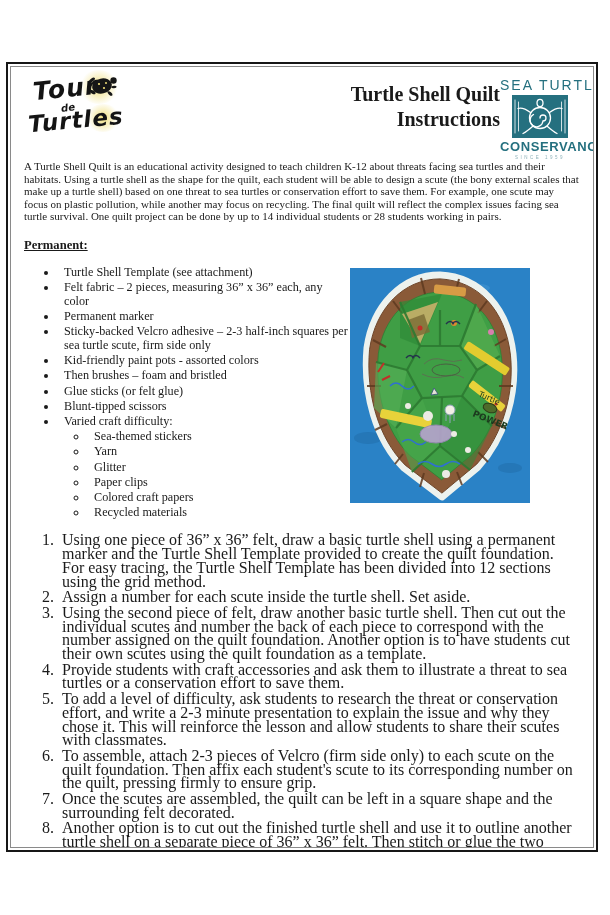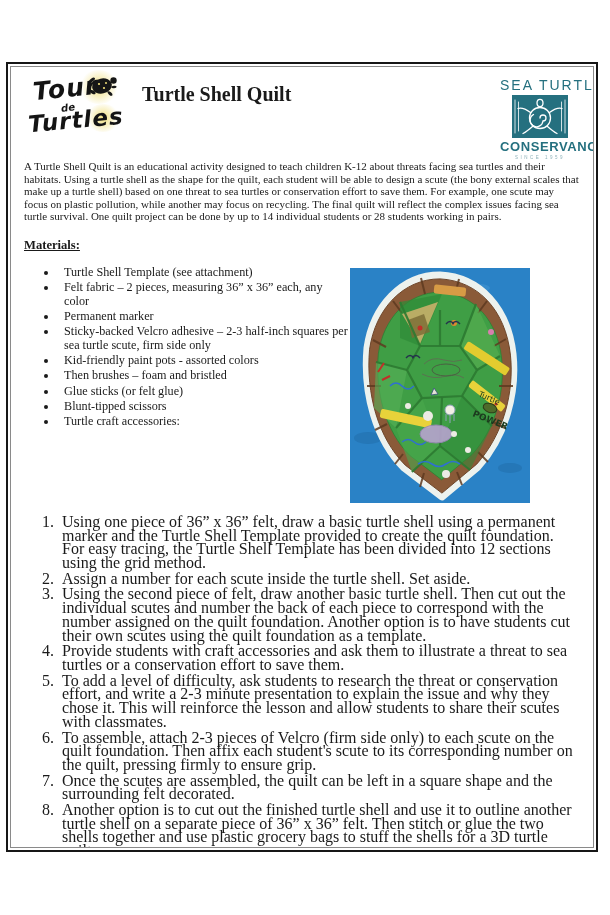--- a/index.html
+++ b/index.html
@@ -21,21 +21,21 @@
   .tour-blob{position:absolute;border-radius:50%;
     background:radial-gradient(circle, rgba(240,222,120,.95) 0%, rgba(240,222,120,0) 70%);}
   .tour-word1{position:absolute;left:9px;top:0px;font-family:"DejaVu Sans",sans-serif;
     font-style:italic;font-weight:bold;font-size:25px;transform:rotate(-6deg);letter-spacing:1px;color:#141414;}
   .tour-word2{position:absolute;left:37px;top:28px;font-family:"DejaVu Sans",sans-serif;
     font-style:italic;font-weight:bold;font-size:10px;transform:rotate(-8deg);color:#141414;}
   .tour-word3{position:absolute;left:4px;top:33px;font-family:"DejaVu Sans",sans-serif;
     font-style:italic;font-weight:bold;font-size:23px;transform:rotate(-5deg);letter-spacing:1px;color:#141414;}
   .tour-turtle{position:absolute;left:62px;top:-2px;}
 
-  .title-block{flex:1;text-align:left;padding-top:8px;}
+  .title-block{flex:1;text-align:right;padding-top:8px;}
   .title-line{font-size:20px;font-weight:bold;line-height:1.25;}
 
   .logo-stc{width:80px;flex:none;text-align:center;padding-top:3px;
     font-family:"Liberation Sans",sans-serif;}
   .stc-top{font-size:14px;font-weight:normal;color:var(--teal);letter-spacing:2px;white-space:nowrap;}
   .stc-box{width:56px;height:43px;margin:2px auto 1px auto;background:var(--teal);
     display:flex;align-items:center;justify-content:center;}
   .stc-name{font-size:13px;font-weight:bold;color:var(--teal);letter-spacing:.6px;white-space:nowrap;}
   .stc-tagline{font-size:4.5px;color:#8fb2ba;letter-spacing:2.5px;margin-top:1px;}
 
@@ -91,20 +91,21 @@
             <g fill="#f0de78">
               <circle cx="13" cy="12" r="1.1"></circle>
                 <circle cx="18" cy="16" r="1.1"></circle>
                 <circle cx="20" cy="11" r="1"></circle>
             </g>
           </svg>
         </div>
 
         <div class="title-block">
           <div class="title-line">Turtle Shell Quilt</div>
+          <div class="title-line">Instructions</div>
         </div>
 
         <div class="logo-stc">
           <div class="stc-top">SEA TURTLE</div>
           <div class="stc-box">
             <svg width="56" height="43" viewBox="0 0 56 43">
               <g stroke="#ffffff" fill="none" stroke-width="1.3" stroke-linecap="round">
                 <line x1="3" y1="5" x2="3" y2="38" stroke-width="0.8"></line>
                 <line x1="6.5" y1="7" x2="6.5" y2="36" stroke-width="0.8"></line>
                 <line x1="53" y1="5" x2="53" y2="38" stroke-width="0.8"></line>
@@ -119,35 +120,44 @@
               </g>
             </svg>
           </div>
           <div class="stc-name">CONSERVANCY</div>
           <div class="stc-tagline">SINCE 1959</div>
         </div>
       </div>
 
       <p class="intro">A Turtle Shell Quilt is an educational activity designed to teach children K-12 about threats facing sea turtles and their habitats. Using a turtle shell as the shape for the quilt, each student will be able to design a scute (the bony external scales that make up a turtle shell) based on one threat to sea turtles or conservation effort to save them. For example, one scute may focus on plastic pollution, while another may focus on recycling. The final quilt will reflect the complex issues facing sea turtle survival. One quilt project can be done by up to 14 individual students or 28 students working in pairs.</p>
 
-      <div class="section-heading">Materials:</div>
+      <div class="section-heading">Permanent:</div>
 
       <div class="materials-row">
         <div class="materials-col">
           <ul class="mat-list">
 
           <li class="mat-item">Turtle Shell Template (see attachment)</li>
               <li class="mat-item">Felt fabric – 2 pieces, measuring 36” x 36” each, any color</li>
               <li class="mat-item">Permanent marker</li>
               <li class="mat-item">Sticky-backed Velcro adhesive – 2-3 half-inch squares per sea turtle scute, firm side only</li>
               <li class="mat-item">Kid-friendly paint pots - assorted colors</li>
               <li class="mat-item">Then brushes – foam and bristled</li>
               <li class="mat-item">Glue sticks (or felt glue)</li>
               <li class="mat-item">Blunt-tipped scissors</li>
-              <li class="mat-item">Turtle craft accessories:</li>
+              <li class="mat-item">Varied craft difficulty:</li>
+            </ul>
+          <ul class="mat-sub">
+
+          <li class="sub-item">Sea-themed stickers</li>
+              <li class="sub-item">Yarn</li>
+              <li class="sub-item">Glitter</li>
+              <li class="sub-item">Paper clips</li>
+              <li class="sub-item">Colored craft papers</li>
+              <li class="sub-item">Recycled materials</li>
             </ul>
         </div>
 
         <svg class="quilt-photo" viewBox="0 0 180 235">
           <defs>
             <path id="shell" d="M90,7 C130,9 158,40 163,86 C167,124 156,168 128,199 L92,229 L54,200 C26,172 13,126 17,80 C23,38 52,7 90,7 Z"></path>
           </defs>
           <rect class="c-photo-bg" width="180" height="235"></rect>
           <ellipse cx="18" cy="170" rx="14" ry="6" fill="#1f6ba8" opacity=".5"></ellipse>
           <ellipse cx="160" cy="200" rx="12" ry="5" fill="#1f6ba8" opacity=".5"></ellipse>

